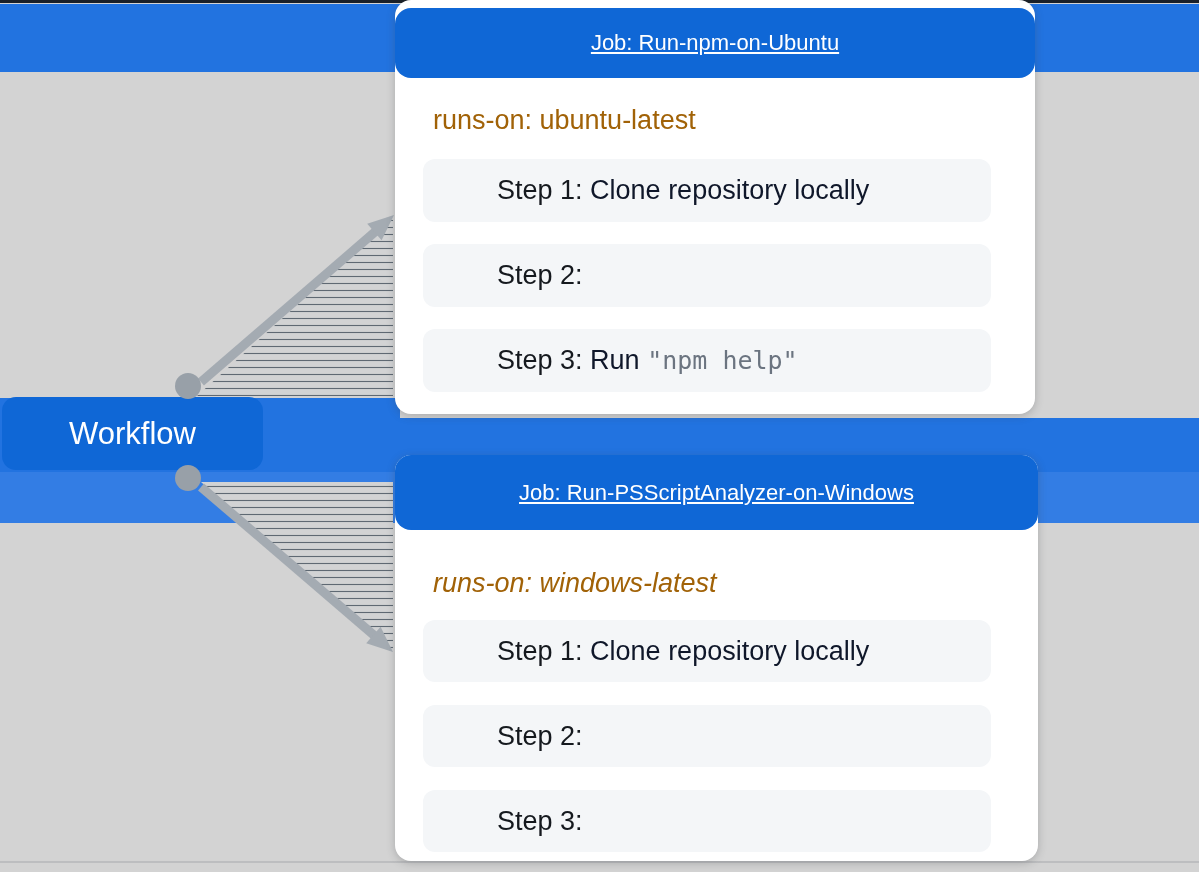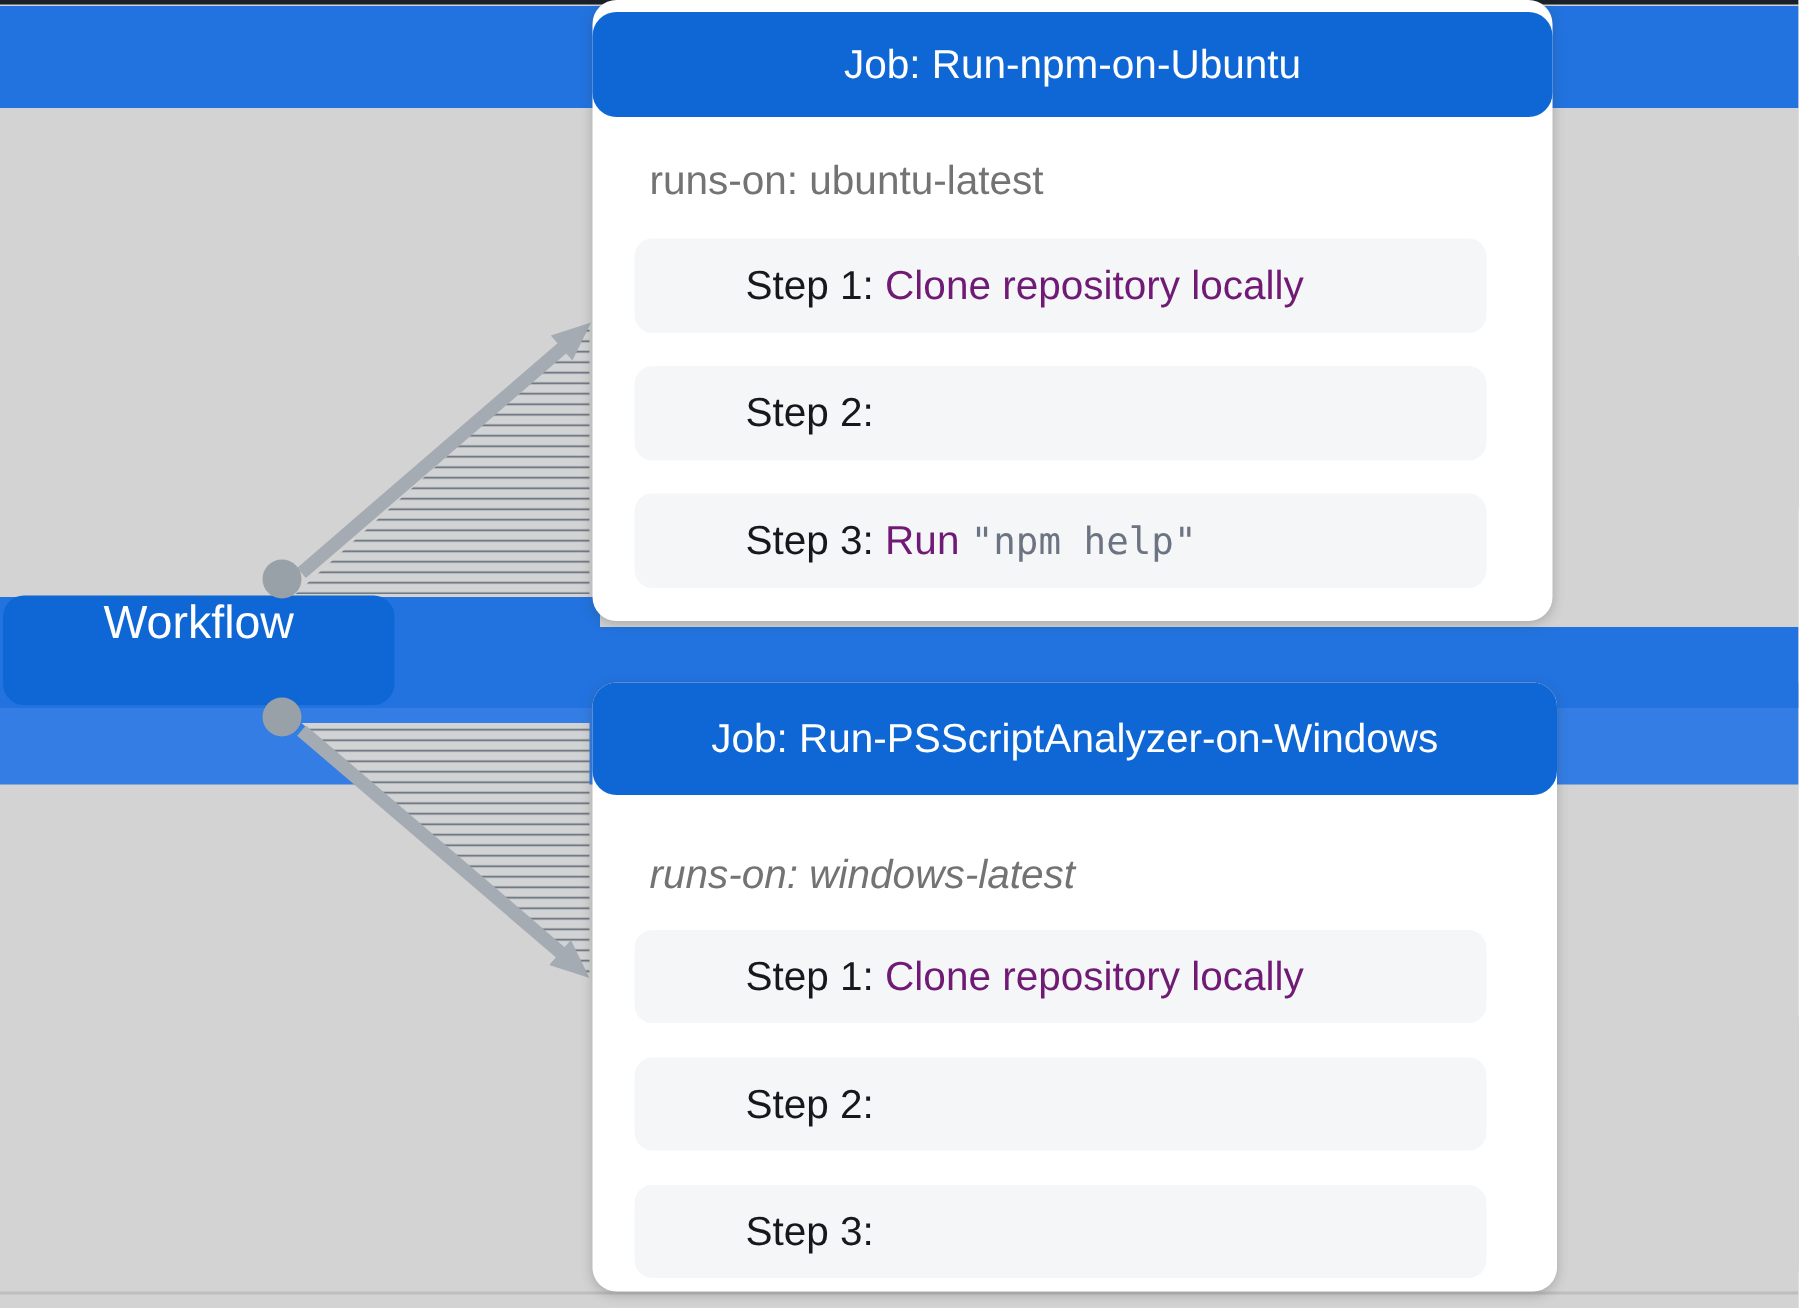--- a/index.html
+++ b/index.html
@@ -12,58 +12,58 @@
   
   .top-edge{left:0;top:0;width:1199px;height:3px;background:#1a2028;}
   .bar-top{left:0;top:4px;width:1199px;height:68px;background:#2273e0;}
   .bar-mid-left{left:0;top:398px;width:400px;height:24px;background:#2273e0;}
   .bar-mid{left:0;top:418px;width:1199px;height:54px;background:#2273e0;}
   .bar-job2{left:0;top:455px;width:1199px;height:68px;background:#337de4;}
   .bottom-edge{left:0;top:861px;width:1199px;height:2px;background:#bdbec0;}
   
   .workflow-node{
     left:2px;top:397px;width:261px;height:73px;border-radius:14px;
-    background:#0f67d6;display:flex;align-items:flex-start;justify-content:center;
+    background:#0f67d6;display:flex;align-items:center;justify-content:center;
     color:#ffffff;font-size:31px;
   }
   
   .connector{left:0;top:0;width:1199px;height:872px;pointer-events:none;}
   
   .job-card{
     background:#ffffff;border-radius:16px;
     box-shadow:0 2px 8px rgba(60,64,67,0.28);
   }
   .job-card-1{left:395px;top:0;width:640px;height:414px;}
   .job-card-2{left:395px;top:455px;width:643px;height:406px;}
   .job-header{
     position:absolute;left:0;width:100%;height:70px;border-radius:16px;
     background:#0f67d6;display:flex;align-items:center;justify-content:center;
-    color:#ffffff;font-size:27px;
+    color:#ffffff;font-size:22px;text-decoration:underline;
   }
   .job-card-1 .job-header{top:8px;}
   .job-card-2 .job-header{top:0;height:75px;}
   .runs-on{
     position:absolute;left:38px;height:40px;display:flex;align-items:center;
-    color:#737373;font-size:27px;
+    color:#a16207;font-size:27px;
   }
   .job-card-1 .runs-on{top:100px;}
   .job-card-2 .runs-on{top:108px;font-style:italic;}
   .step-pill{
     position:absolute;left:28px;width:568px;height:63px;border-radius:12px;
     background:#f4f6f8;display:flex;align-items:center;padding:0 28px;
     box-sizing:border-box;font-size:27px;white-space:pre;
   }
   .job-card-1 .p1{top:159px;}
   .job-card-1 .p2{top:244px;}
   .job-card-1 .p3{top:329px;}
   .job-card-2 .p1{top:165px;height:62px;}
   .job-card-2 .p2{top:250px;height:62px;}
   .job-card-2 .p3{top:335px;height:62px;}
   .step-label{color:#15191e;margin-left:46px;}
-  .step-desc{color:#701a75;}
+  .step-desc{color:#0f172a;}
   .step-code{color:#6b7480;font-family:"DejaVu Sans Mono", monospace;font-size:25px;}
 </style>
 </head>
 <body>
 
 <div id="canvas">
 
   <div class="abs top-edge"></div>
   <div class="abs bar-top"></div>
   <div class="abs bar-job2"></div>

